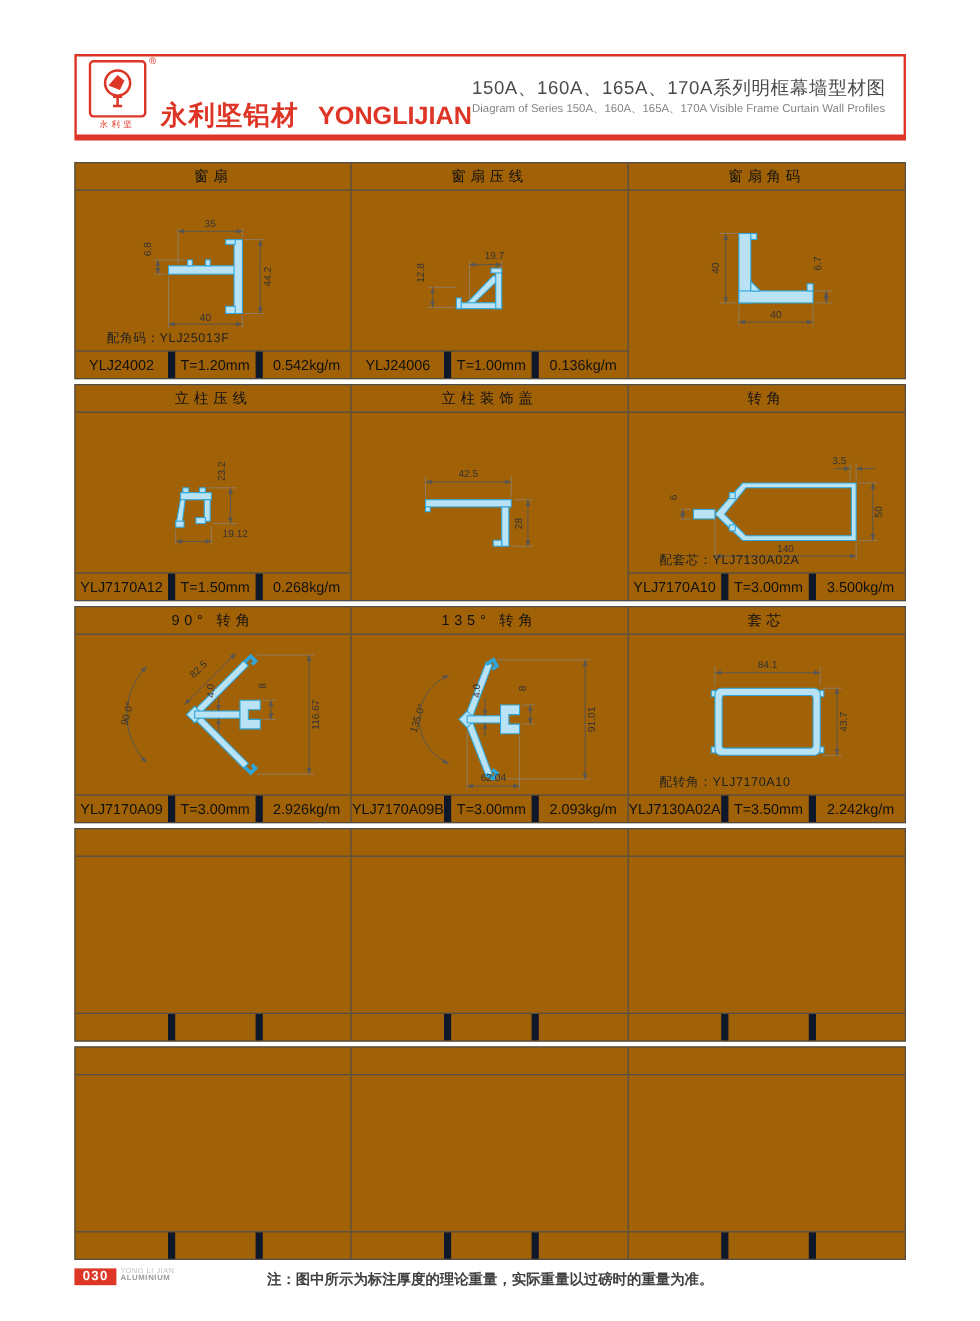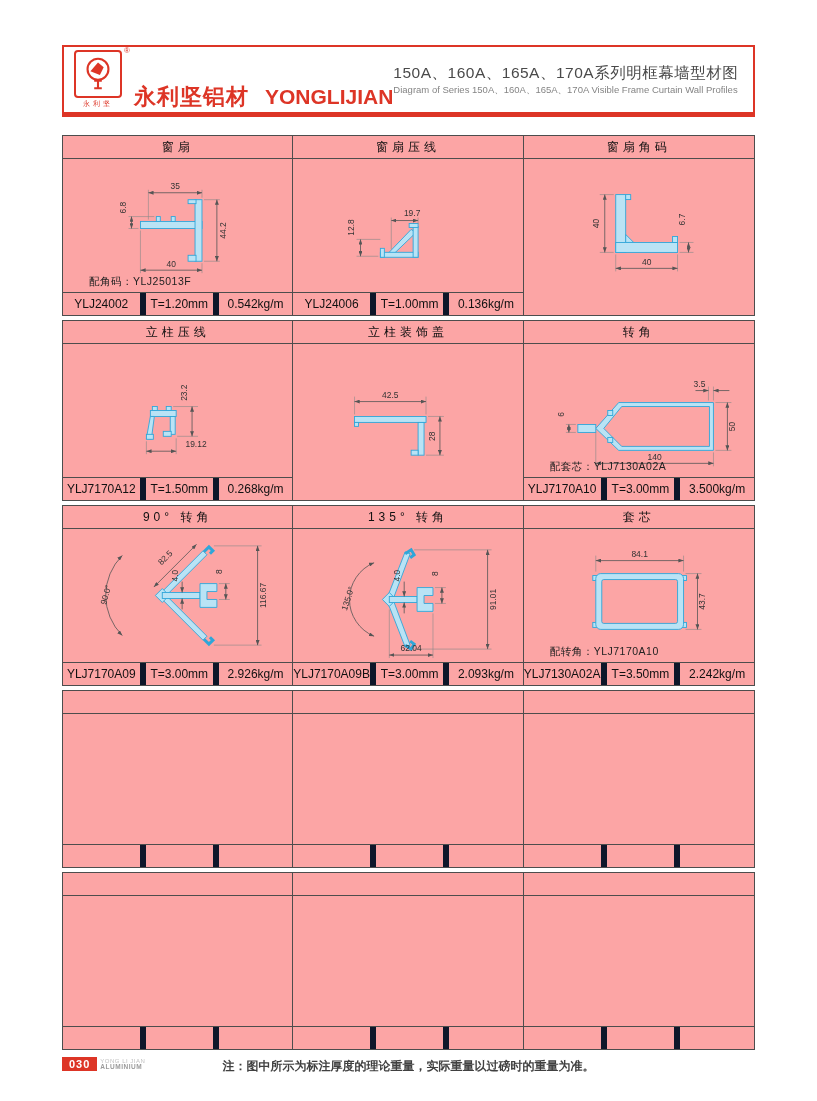--- a/index.html
+++ b/index.html
@@ -22,21 +22,21 @@
   .brandline{display:flex;align-items:baseline;gap:16px;white-space:nowrap;}
   .brand-cn{font-size:22px;font-weight:bold;color:#dd3526;letter-spacing:1px;}
   .brand-en{font-size:21px;font-weight:bold;color:#dd3526;letter-spacing:0px;margin-top:37px;}
   .titleblock{margin-left:auto;text-align:left;width:392px;}
   .title-cn{font-size:15.5px;color:#4a4a4a;letter-spacing:.5px;white-space:nowrap;}
   .title-en{font-size:9.5px;color:#848484;margin-top:0;white-space:nowrap;}
 
   
   .block{
     display:grid;grid-template-columns:1fr 1fr 1fr;
-    border:1px solid #4d4d4d;margin-bottom:4px;background:#fca5a5;
+    border:1px solid #4d4d4d;margin-bottom:4px;background:#a16207;
   }
   .col{border-right:1px solid #4d4d4d;display:flex;flex-direction:column;}
   .col:last-child{border-right:none;}
   .cell-head{
     height:22px;border-bottom:1px solid #4d4d4d;display:flex;align-items:center;justify-content:center;
     font-size:12px;letter-spacing:4px;color:#111;
   }
   .cell-draw{height:133px;position:relative;}
   .cell-draw svg{display:block;width:100%;height:100%;}
   .cellnote{position:absolute;left:26px;bottom:3px;font-size:10.5px;color:#222;letter-spacing:.5px;}
@@ -54,21 +54,21 @@
   .pf{fill:#b9e3f5;stroke:#2fa6d9;stroke-width:.9;}
   .pk{fill:none;stroke:#2fa6d9;stroke-width:3;}
   .dim{stroke:#555;stroke-width:.8;fill:none;marker-start:url(#as);marker-end:url(#ae);}
   .dim1{stroke:#555;stroke-width:.8;fill:none;marker-end:url(#ae);}
   .ext{stroke:#888;stroke-width:.6;}
   .arc{stroke:#555;stroke-width:.8;fill:none;marker-start:url(#as);marker-end:url(#ae);}
   .dt{font-size:8.5px;fill:#333;text-anchor:middle;}
 
   
   .footer{position:relative;margin-top:6px;height:22px;}
-  .pageno{position:absolute;left:0;top:1px;display:flex;align-items:center;}
+  .pageno{position:absolute;left:0;top:1px;display:flex;align-items:flex-start;}
   .badge{background:#dd3526;color:#fff;font-size:11px;font-weight:bold;padding:1px 7px;letter-spacing:1px;}
   .brandtiny{margin-left:3px;line-height:1;}
   .brandtiny .l1{font-size:6px;color:#c0c0c0;letter-spacing:.5px;}
   .brandtiny .l2{font-size:6.5px;color:#9a9a9a;font-weight:bold;letter-spacing:.5px;}
   .footnote{text-align:center;font-size:12px;font-weight:bold;color:#404040;padding-top:2px;}
 </style>
 </head>
 <body>
 
 <svg width="0" height="0" style="position:absolute" aria-hidden="true">

